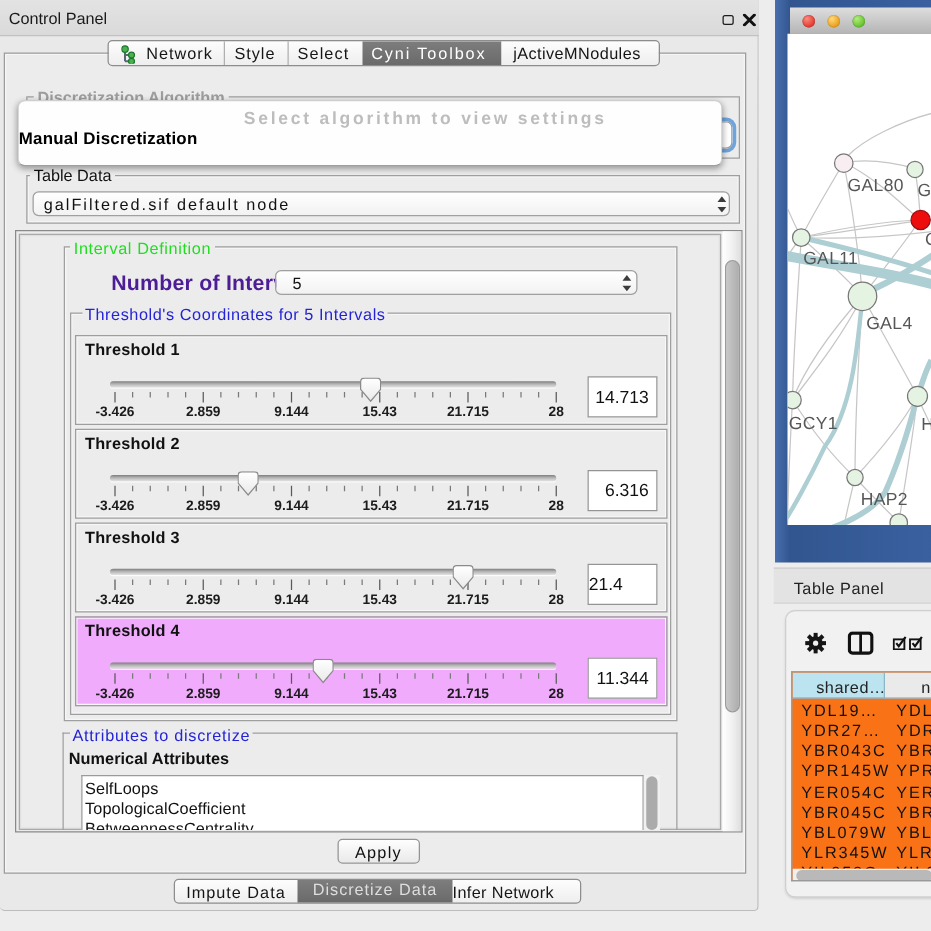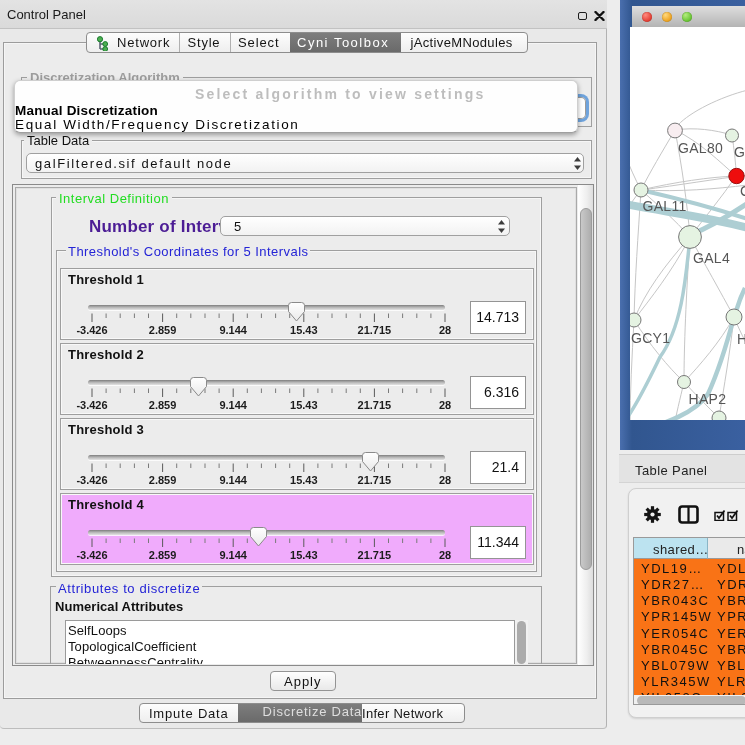--- a/index.html
+++ b/index.html
@@ -208,21 +208,21 @@
 <div style="position:absolute;left:300.5px;top:33.5px;width:17px;height:20px"><svg width="17" height="20" viewBox="0 0 17 20">
           <defs>
             <linearGradient id="tg" x1="0" y1="0" x2="0" y2="1">
               <stop offset="0" stop-color="#ffffff"></stop>
               <stop offset="0.55" stop-color="#f3f3f3"></stop>
               <stop offset="1" stop-color="#e9e9e9"></stop>
             </linearGradient>
           </defs>
           <path d="M3.5 0.5 L13.5 0.5 Q16.5 0.5 16.5 3.5 L16.5 9.5 L8.5 19 L0.5 9.5 L0.5 3.5 Q0.5 0.5 3.5 0.5 Z" fill="url(#tg)" stroke="#8a8a8a" stroke-width="1"></path>
         </svg></div>
-<div style="position:absolute;left:409px;top:32.5px;width:56px;height:33px;border:1px solid #949494;background:#fff;font-size:14px;color:#111;text-align:right;line-height:31px;padding-right:6px;box-sizing:border-box">21.4</div>
+<div style="position:absolute;left:409px;top:32.5px;width:56px;height:33px;border:1px solid #949494;background:#fff;font-size:14px;color:#111;line-height:31px;padding-right:6px;box-sizing:border-box">21.4</div>
 </div>
 <div style="position:absolute;left:60px;top:492.5px;width:474px;height:72px;border:1px solid #9e9e9e;box-shadow:inset 0 0 0 1px #f8f8f8;background:#f0abfc;box-sizing:border-box">
 <div style="position:absolute;left:7px;top:3px;font-size:13px;font-weight:bold;color:#111;letter-spacing:0.2px">Threshold 4</div>
 <div style="position:absolute;left:27px;top:36.5px;width:357px;height:5px;border-radius:3px;background:linear-gradient(#7d7d7d,#b5b5b5 45%,#e3e3e3);box-shadow:0 1px 0 rgba(255,255,255,.8)"></div>
 <svg width="420" height="10" style="position:absolute;left:0;top:44.5px">
         <line x1="31.0" y1="0.5" x2="31.0" y2="9" stroke="#5a5a5a" stroke-width="1"></line>
         <line x1="101.6" y1="0.5" x2="101.6" y2="9" stroke="#5a5a5a" stroke-width="1"></line>
         <line x1="172.2" y1="0.5" x2="172.2" y2="9" stroke="#5a5a5a" stroke-width="1"></line>
         <line x1="242.8" y1="0.5" x2="242.8" y2="9" stroke="#5a5a5a" stroke-width="1"></line>
         <line x1="313.4" y1="0.5" x2="313.4" y2="9" stroke="#5a5a5a" stroke-width="1"></line>
@@ -275,28 +275,27 @@
   <div class="abs" style="left:2px;top:17.5px;font-size:13px;color:#111;letter-spacing:0.1px">TopologicalCoefficient</div>
   <div class="abs" style="left:2px;top:33.5px;font-size:13px;color:#111;letter-spacing:0.1px">BetweennessCentrality</div>
 </div>
 <div class="abs" style="left:515px;top:620px;width:13px;height:44px;background:#f1f1f1"></div>
 <div class="abs" style="left:517px;top:621px;width:9px;height:43px;border-radius:4.5px;background:#ababab"></div>
 
 <div class="abs" style="left:269.5px;top:671px;width:66.5px;height:20px;border:1px solid #949494;border-radius:4px;background:linear-gradient(#fefefe,#e9e9e9);text-align:center;font-size:13px;color:#111;letter-spacing:1px;padding-top:2px;box-sizing:border-box">Apply</div>
 
 <div class="abs" style="left:138.5px;top:703px;width:326px;height:20px;border:1px solid #8d8d8d;border-radius:4px;background:linear-gradient(#fdfdfd,#eeeeee);overflow:hidden;box-sizing:border-box">
   <div class="abs" style="left:0;top:0;width:98.5px;height:20px;text-align:center;font-size:13px;color:#151515;letter-spacing:0.8px;padding-top:2px;box-sizing:border-box">Impute Data</div>
-  <div class="abs" style="left:98.5px;top:0;width:124px;height:20px;background:linear-gradient(#7d7d7d,#686868);text-align:right;font-size:13px;color:#dedede;letter-spacing:0.75px;padding-top:0;box-sizing:border-box">Discretize Data</div>
+  <div class="abs" style="left:98.5px;top:0;width:124px;height:20px;background:linear-gradient(#7d7d7d,#686868);text-align:center;font-size:13px;color:#dedede;letter-spacing:0.75px;padding-top:0;box-sizing:border-box">Discretize Data</div>
   <div class="abs" style="left:222.5px;top:0;width:103.5px;height:20px;text-align:left;font-size:13px;color:#151515;letter-spacing:0.3px;padding-top:2px;box-sizing:border-box">Infer Network</div>
 </div>
 
 <div class="abs" style="left:14px;top:80px;width:564px;height:53px;background:#fefefe;border-radius:6px;box-shadow:0 2px 5px rgba(0,0,0,0.35);border:1px solid #cfcfcf;border-bottom:1px solid #9f9f9f;box-sizing:border-box">
   <div class="abs" style="left:180px;top:4.5px;font-size:14px;font-weight:bold;color:#bdbdbd;letter-spacing:2.2px">Select algorithm to view settings</div>
   <div class="abs" style="left:0px;top:21.5px;font-size:13.5px;font-weight:bold;color:#000;letter-spacing:0.2px">Manual Discretization</div>
-  <div class="abs" style="left:0px;top:36px;font-size:13.5px;color:#000;letter-spacing:1.65px">Equal Width/Frequency Discretization</div>
 </div>
 
 <div class="abs" style="left:620px;top:0;width:125px;height:450px;background:linear-gradient(90deg,#4a6fae,#31568f 12px,#3a60a0)"></div>
 <div class="abs" style="left:632px;top:6px;width:113px;height:21px;background:linear-gradient(#dedede,#b4b4b4);border-bottom:1px solid #8a8a8a">
   <div class="abs" style="left:10px;top:6px;width:10px;height:10px;border-radius:50%;background:radial-gradient(circle at 35% 30%,#ff8a7e,#e6453a 60%,#c92c22);box-shadow:inset 0 0 1px #8e1a12"></div>
   <div class="abs" style="left:30px;top:6px;width:10px;height:10px;border-radius:50%;background:radial-gradient(circle at 35% 30%,#ffd97e,#efa727 60%,#cf8c17);box-shadow:inset 0 0 1px #9a6a0a"></div>
   <div class="abs" style="left:50px;top:6px;width:10px;height:10px;border-radius:50%;background:radial-gradient(circle at 35% 30%,#b4ec7e,#6fc93a 60%,#53a823);box-shadow:inset 0 0 1px #3a7a12"></div>
 </div>
 <div class="abs" style="left:630px;top:27px;width:115px;height:393px;background:#fff;overflow:hidden">
 <svg width="115" height="393" viewBox="0 0 115 393" style="position:absolute;left:0;top:0">

